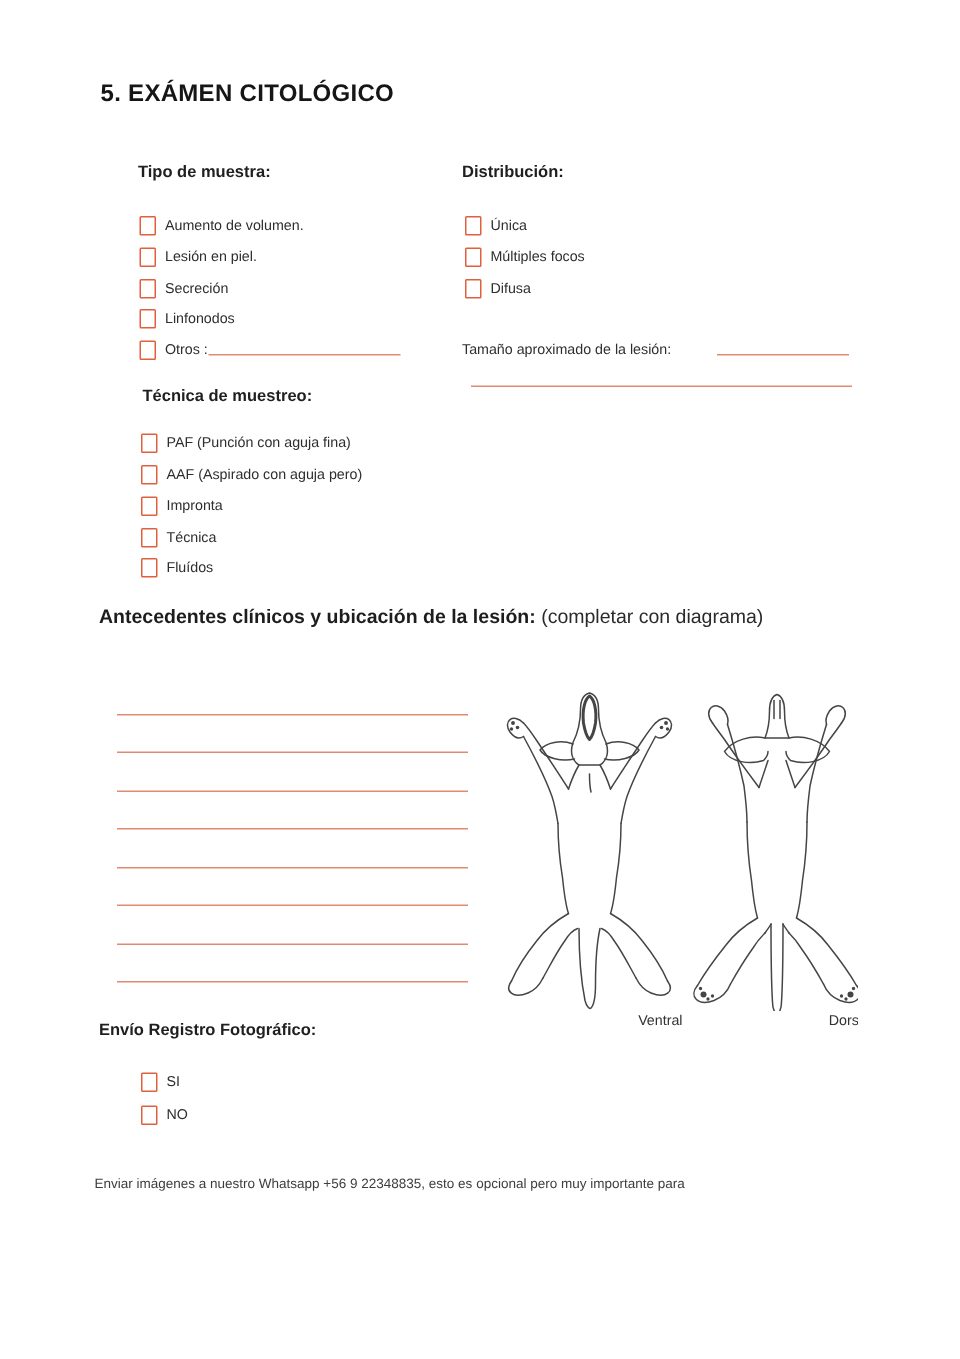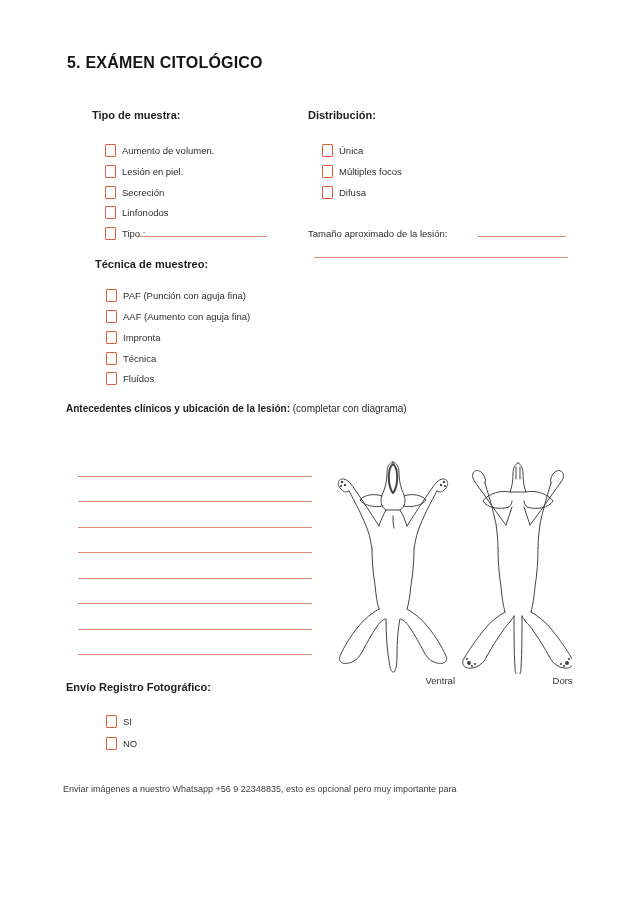--- a/index.html
+++ b/index.html
@@ -1,26 +1,26 @@
 <!DOCTYPE html>
 <html><head>
 <meta charset="utf-8">
 <style>
   html,body{margin:0;padding:0;background:#ffffff;}
   .page{position:relative;width:572px;height:906px;background:#ffffff;
         font-family:"Liberation Sans",sans-serif;color:#262626;overflow:hidden;}
   .title{position:absolute;left:67px;top:54px;font-size:16px;font-weight:700;
          color:#161616;letter-spacing:.2px;}
   .sec-h{position:absolute;font-size:11px;font-weight:700;color:#1f1f1f;white-space:nowrap;}
-  .cbrow{position:absolute;display:flex;align-items:center;gap:6px;height:13px;margin-left:12px;}
+  .cbrow{position:absolute;display:flex;align-items:center;gap:6px;height:13px;}
   .cb{width:9px;height:11px;border:1.6px solid #e0603e;background:#fff;flex:none;border-radius:1px;}
   .cbl{font-size:9.5px;color:#2e2e2e;white-space:nowrap;line-height:13px;}
   .fill-line{position:absolute;border-bottom:1.3px solid #e08b70;}
   .plain{position:absolute;font-size:9.5px;color:#2e2e2e;white-space:nowrap;}
-  .hist-label{position:absolute;left:66px;top:403px;font-size:10px;color:#2a2a2a;white-space:nowrap;}
+  .hist-label{position:absolute;left:66px;top:403px;font-size:13px;color:#2a2a2a;white-space:nowrap;}
   .hist-label b{color:#1d1d1d;}
   .lines-box{position:absolute;left:78px;top:451px;width:234px;}
   .wline{height:24.5px;border-bottom:1.3px solid #e08b70;}
   .dog-label{position:absolute;font-size:9.5px;color:#333;text-align:right;}
   .footer{position:absolute;left:63px;top:778px;font-size:9px;color:#3d3d3d;line-height:23px;text-align:right;}
   svg.dog{position:absolute;}
   svg.dog path{fill:none;stroke:#454545;stroke-width:1;stroke-linecap:round;stroke-linejoin:round;}
   svg.dog path.thick{stroke-width:2;}
   svg.dog circle{fill:#454545;stroke:none;}
 </style>
@@ -44,21 +44,21 @@
   <div class="cbrow" style="left:93px;top:186px">
     <span class="cb"></span>
     <span class="cbl">Secreción</span>
   </div>
   <div class="cbrow" style="left:93px;top:206px">
     <span class="cb"></span>
     <span class="cbl">Linfonodos</span>
   </div>
   <div class="cbrow" style="left:93px;top:227px">
     <span class="cb"></span>
-    <span class="cbl">Tipo :</span>
+    <span class="cbl">Otros :</span>
   </div>
   <div class="fill-line" style="left:139px;top:224px;width:128px;height:12px"></div>
 
   <div class="sec-h" style="left:308px;top:109px">Distribución:</div>
 
   <div class="cbrow" style="left:310px;top:144px">
     <span class="cb"></span>
     <span class="cbl">Única</span>
   </div>
   <div class="cbrow" style="left:310px;top:165px">
@@ -75,21 +75,21 @@
   <div class="fill-line" style="left:314px;top:246px;width:254px;height:11px"></div>
 
   <div class="sec-h" style="left:95px;top:258px">Técnica de muestreo:</div>
 
   <div class="cbrow" style="left:94px;top:289px">
     <span class="cb"></span>
     <span class="cbl">PAF (Punción con aguja fina)</span>
   </div>
   <div class="cbrow" style="left:94px;top:310px">
     <span class="cb"></span>
-    <span class="cbl">AAF (Aumento con aguja fina)</span>
+    <span class="cbl">AAF (Aspirado con aguja pero)</span>
   </div>
   <div class="cbrow" style="left:94px;top:331px">
     <span class="cb"></span>
     <span class="cbl">Impronta</span>
   </div>
   <div class="cbrow" style="left:94px;top:352px">
     <span class="cb"></span>
     <span class="cbl">Técnica</span>
   </div>
   <div class="cbrow" style="left:94px;top:372px">

